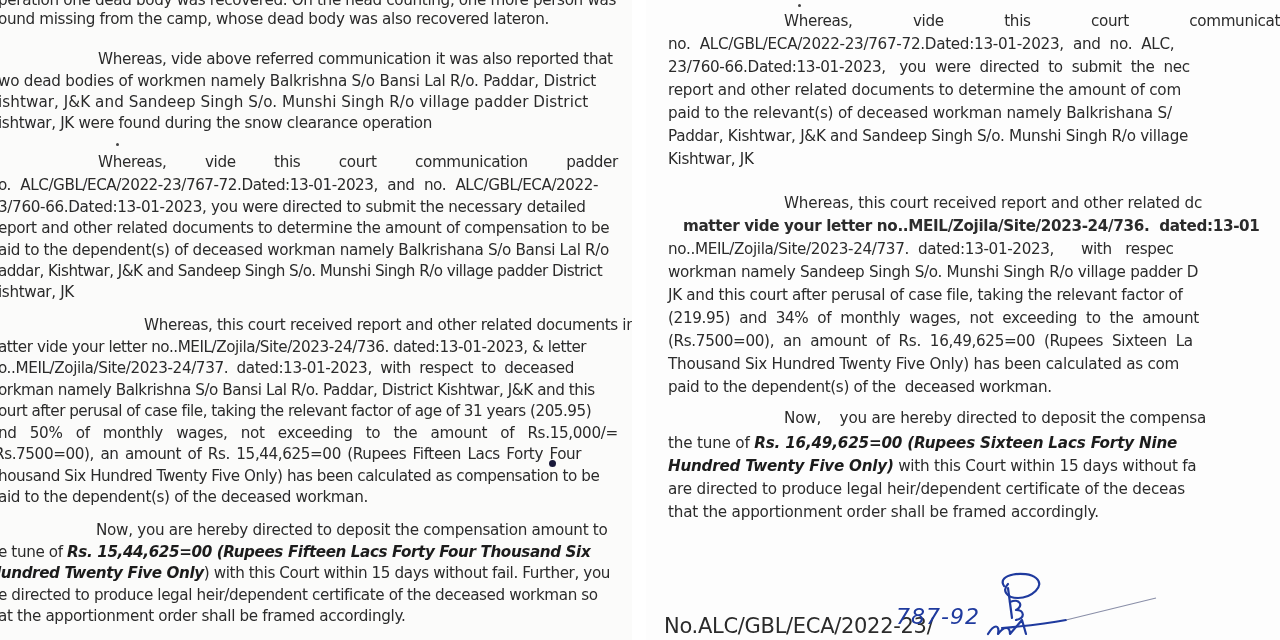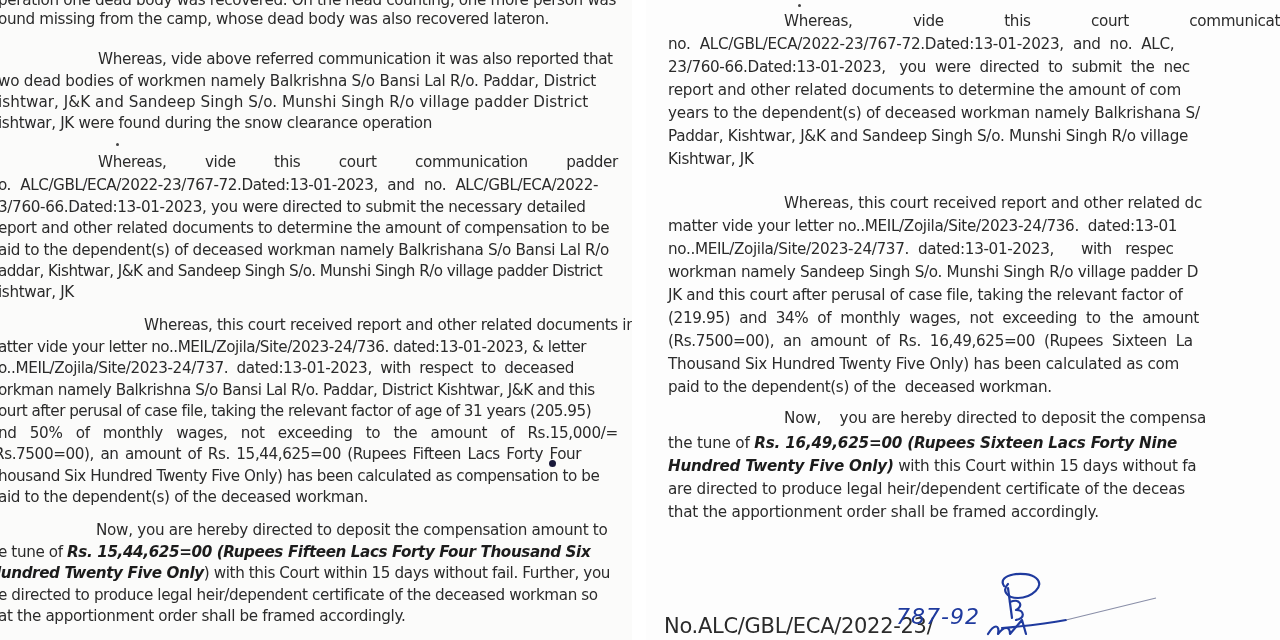--- a/index.html
+++ b/index.html
@@ -155,26 +155,26 @@
   <div class="line just" style="left:138px; top:11px; width:500px;">
     <span>Whereas,</span>
     <span>vide</span>
     <span>this</span>
     <span>court</span>
     <span>communicati</span>
   </div>
   <div class="line" style="left:22px; top:34px; white-space:pre; letter-spacing:-0.3px;">no.  ALC/GBL/ECA/2022-23/767-72.Dated:13-01-2023,  and  no.  ALC,</div>
   <div class="line" style="left:22px; top:57px; white-space:pre; letter-spacing:-0.35px;">23/760-66.Dated:13-01-2023,   you  were  directed  to  submit  the  nec</div>
   <div class="line" style="left:22px; top:80px; letter-spacing:-0.2px;">report and other related documents to determine the amount of com</div>
-  <div class="line" style="left:22px; top:103px; letter-spacing:-0.2px;">years to the dependent(s) of deceased workman namely Balkrishana S/</div>
+  <div class="line" style="left:22px; top:103px; letter-spacing:-0.2px;">paid to the relevant(s) of deceased workman namely Balkrishana S/</div>
   <div class="line" style="left:22px; top:126px; letter-spacing:-0.3px;">Paddar, Kishtwar, J&amp;K and Sandeep Singh S/o. Munshi Singh R/o village</div>
   <div class="line" style="left:22px; top:149px;">Kishtwar, JK</div>
 
   <div class="line" style="left:138px; top:193px; letter-spacing:-0.2px;">Whereas, this court received report and other related dc</div>
-  <div class="line" style="left:22px; top:216px; white-space:pre; letter-spacing:-0.35px;">matter vide your letter no..MEIL/Zojila/Site/2023-24/736.  dated:13-01</div>
+  <div class="line" style="left:37px; top:216px; white-space:pre; letter-spacing:-0.35px;font-weight:bold;">matter vide your letter no..MEIL/Zojila/Site/2023-24/736.  dated:13-01</div>
   <div class="line" style="left:22px; top:239px; white-space:pre; letter-spacing:-0.35px;">no..MEIL/Zojila/Site/2023-24/737.  dated:13-01-2023,      with   respec</div>
   <div class="line" style="left:22px; top:262px; letter-spacing:-0.3px;">workman namely Sandeep Singh S/o. Munshi Singh R/o village padder D</div>
   <div class="line" style="left:22px; top:285px; letter-spacing:-0.3px;">JK and this court after perusal of case file, taking the relevant factor of</div>
   <div class="line" style="left:22px; top:308px; white-space:pre; letter-spacing:-0.35px;">(219.95)  and  34%  of  monthly  wages,  not  exceeding  to  the  amount</div>
   <div class="line" style="left:22px; top:331px; white-space:pre; letter-spacing:-0.35px;">(Rs.7500=00),  an  amount  of  Rs.  16,49,625=00  (Rupees  Sixteen  La</div>
   <div class="line" style="left:22px; top:354px; letter-spacing:-0.25px;">Thousand Six Hundred Twenty Five Only) has been calculated as com</div>
   <div class="line" style="left:22px; top:377px; white-space:pre;">paid to the dependent(s) of the  deceased workman.</div>
 
   <div class="line" style="left:138px; top:408px; white-space:pre; letter-spacing:-0.2px;">Now,    you are hereby directed to deposit the compensa</div>
   <div class="line" style="left:22px; top:433px; letter-spacing:-0.2px;">

